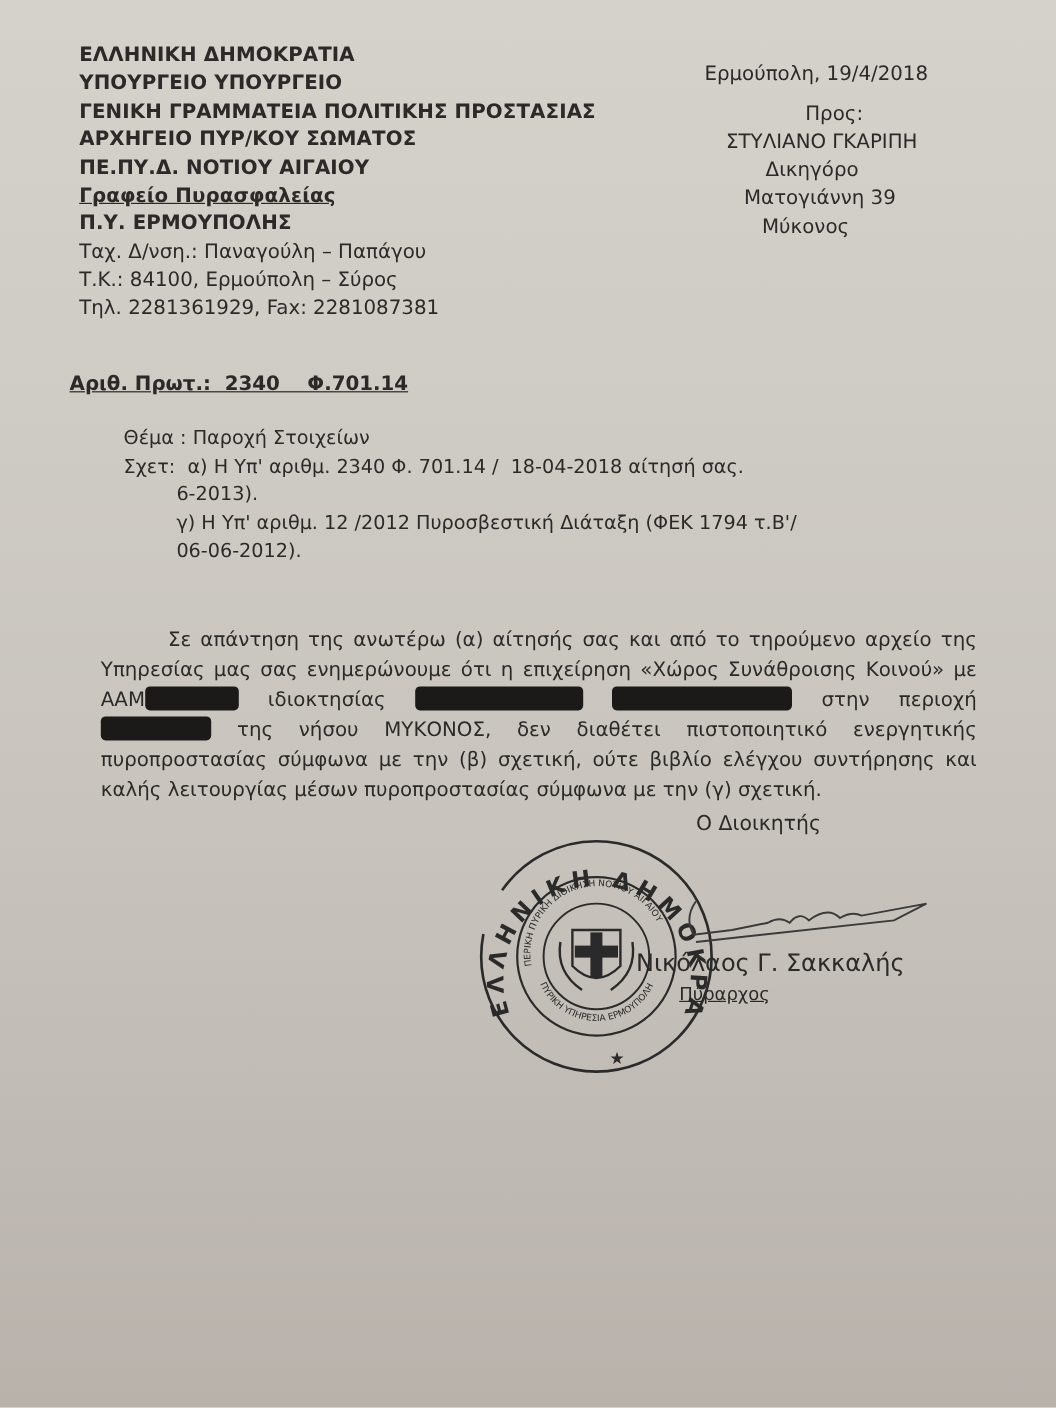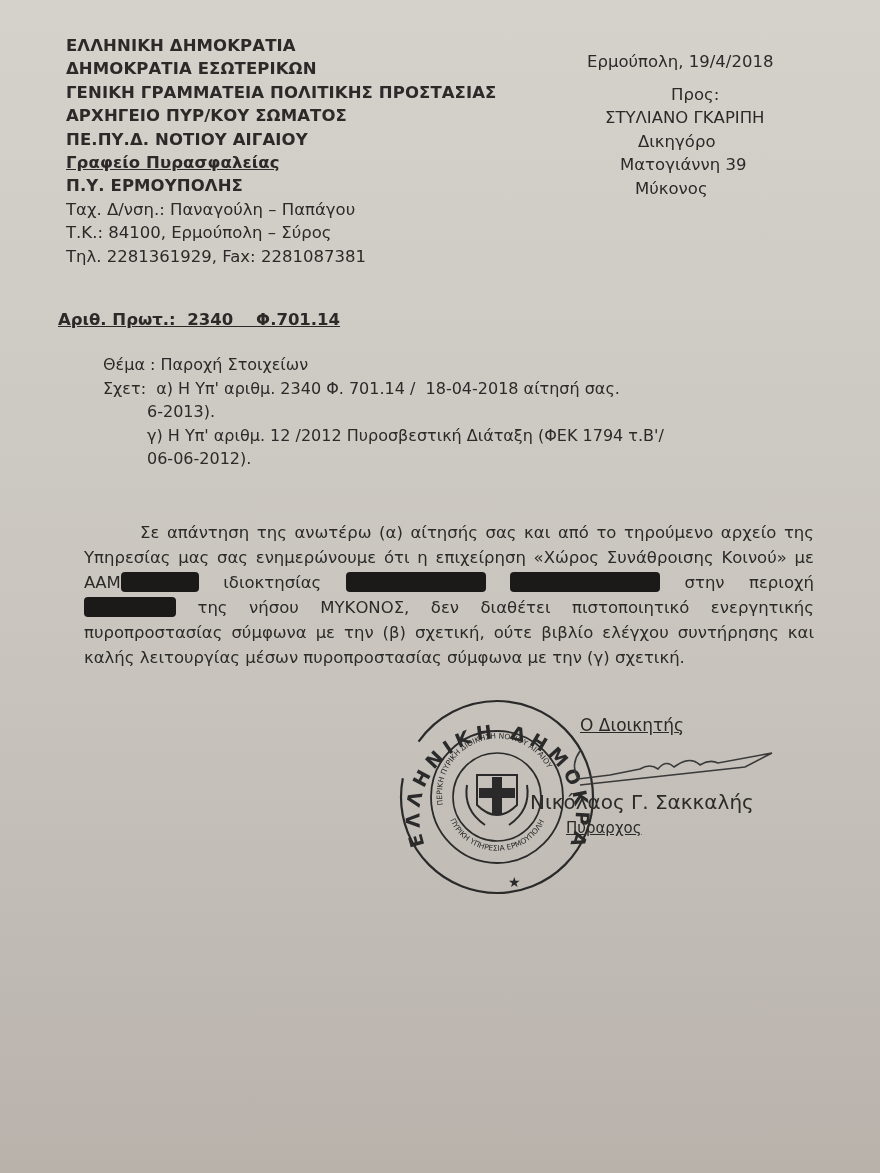--- a/index.html
+++ b/index.html
@@ -26,34 +26,34 @@
   .protocol { position: absolute; left: 58px; top: 310px; font-size: 16.5px; font-weight: bold; text-decoration: underline; }
   .refs { position: absolute; left: 103px; top: 353px; font-size: 16px; line-height: 23.5px; }
   .refs .line { white-space: nowrap; }
   .refs .indent { padding-left: 44px; }
   .body-text {
     position: absolute; left: 84px; top: 520px; width: 730px;
     font-size: 16.5px; line-height: 25px; text-align: justify;
   }
   .body-text p { margin: 0; text-indent: 56px; }
   .redact { display: inline-block; background: #1b1a19; height: 20px; vertical-align: -4px; border-radius: 4px; }
-  .sig-title { position: absolute; left: 580px; top: 715px; font-size: 17px; text-decoration: underline; }
+  .sig-title { position: absolute; left: 580px; top: 677px; font-size: 17px; }
   .sig-name { position: absolute; left: 530px; top: 790px; font-size: 20px; }
   .sig-rank { position: absolute; left: 566px; top: 819px; font-size: 15px; text-decoration: underline; }
   .stamp { position: absolute; left: 395px; top: 695px; width: 205px; height: 205px; }
   .signature { position: absolute; left: 540px; top: 745px; width: 240px; height: 60px; }
 </style>
 </head>
 <body>
 
 <div class="page">
 
   <div class="sender">
     <div class="bold">ΕΛΛΗΝΙΚΗ ΔΗΜΟΚΡΑΤΙΑ</div>
-    <div class="bold">ΔΗΜΟΚΡΑΤΙΑ ΕΣΩΤΕΡΙΚΩΝ</div>
+    <div class="bold">ΥΠΟΥΡΓΕΙΟ ΥΠΟΥΡΓΕΙΟ</div>
     <div class="bold">ΓΕΝΙΚΗ ΓΡΑΜΜΑΤΕΙΑ ΠΟΛΙΤΙΚΗΣ ΠΡΟΣΤΑΣΙΑΣ</div>
     <div class="bold">ΑΡΧΗΓΕΙΟ ΠΥΡ/ΚΟΥ ΣΩΜΑΤΟΣ</div>
     <div class="bold">ΠΕ.ΠΥ.Δ. ΝΟΤΙΟΥ ΑΙΓΑΙΟΥ</div>
     <div class="bold underline">Γραφείο Πυρασφαλείας</div>
     <div class="bold">Π.Υ. ΕΡΜΟΥΠΟΛΗΣ</div>
     <div class="plain">Ταχ. Δ/νση.: Παναγούλη – Παπάγου</div>
     <div class="plain">Τ.Κ.: 84100, Ερμούπολη – Σύρος</div>
     <div class="plain">Τηλ. 2281361929, Fax: 2281087381</div>
   </div>
 

